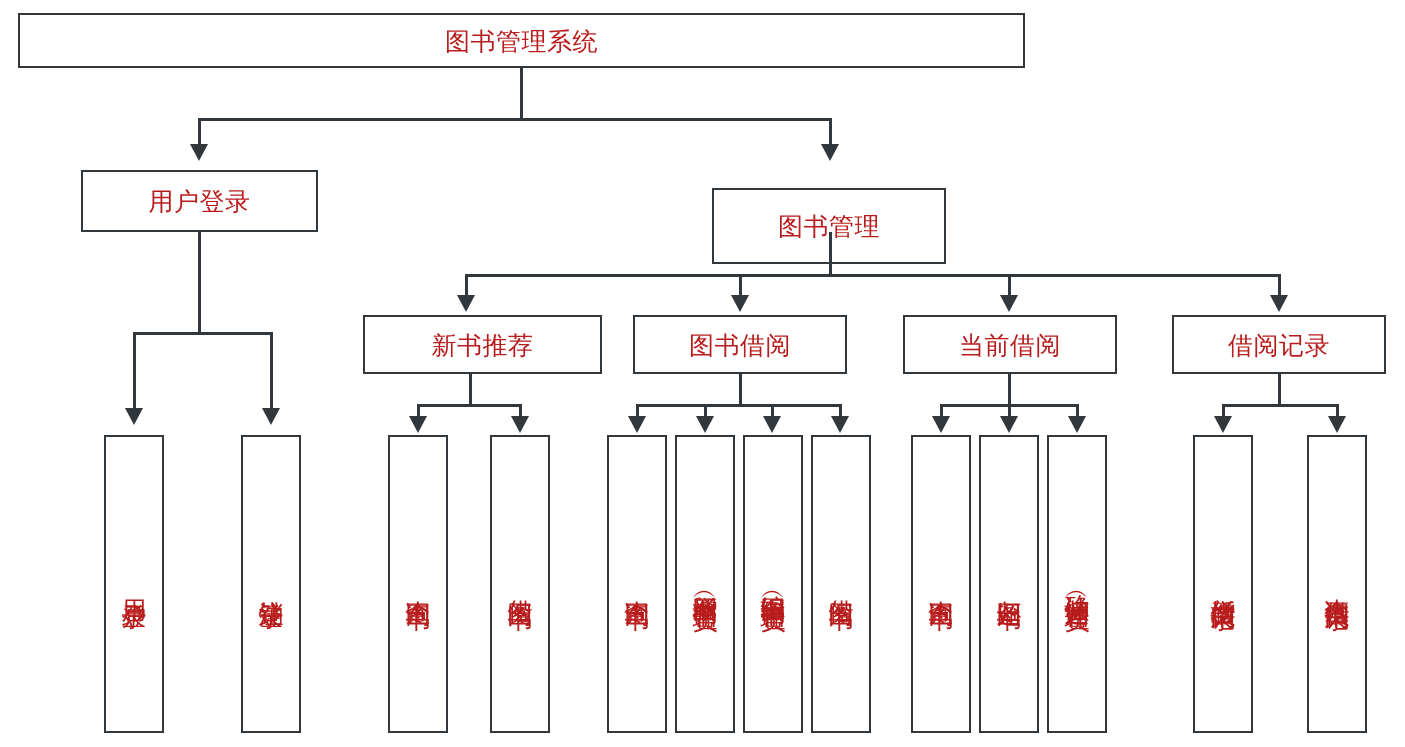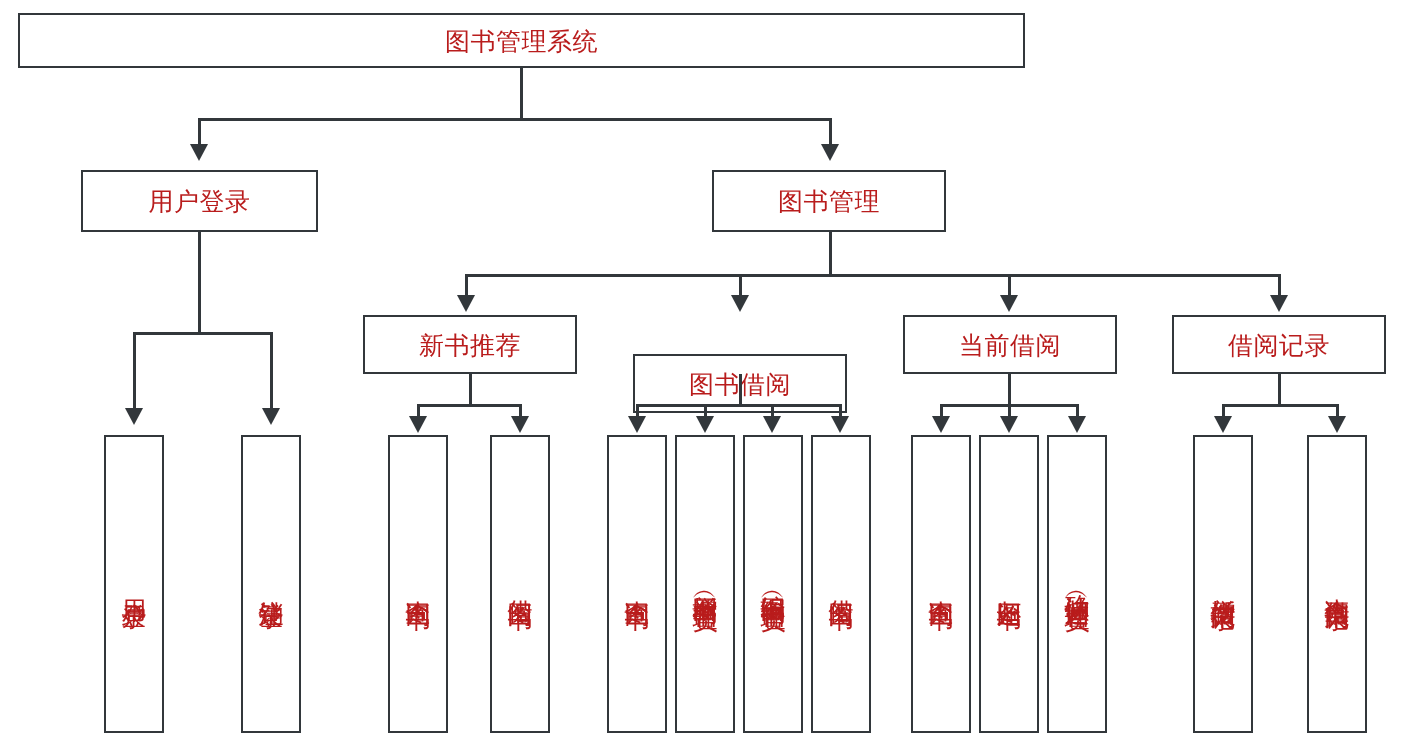--- a/index.html
+++ b/index.html
@@ -88,21 +88,21 @@
   <div class="ln hln" style="left:198px; top:118px; width:634px;"></div>
 
   <div class="ln vln" style="left:198px; top:118px; height:28px;"></div>
   <div class="arrow" style="left:190px; top:144px;"></div>
   <div class="ln vln" style="left:829px; top:118px; height:28px;"></div>
   <div class="arrow" style="left:821px; top:144px;"></div>
 
   <div class="node h" style="left:81px; top:170px; width:237px; height:62px;">
     <span class="lbl">用户登录</span>
   </div>
-  <div class="node h" style="left:712px; top:170px; width:234px; height:62px;">
+  <div class="node h" style="left:712px; top:188px; width:234px; height:76px;">
     <span class="lbl">图书管理</span>
   </div>
 
   <div class="ln vln" style="left:198px; top:232px; height:102px;"></div>
   <div class="ln hln" style="left:133px; top:332px; width:140px;"></div>
   <div class="ln vln" style="left:133px; top:332px; height:78px;"></div>
   <div class="arrow" style="left:125px; top:408px;"></div>
   <div class="ln vln" style="left:270px; top:332px; height:78px;"></div>
   <div class="arrow" style="left:262px; top:408px;"></div>
 
@@ -110,24 +110,24 @@
   <div class="ln hln" style="left:465px; top:274px; width:816px;"></div>
   <div class="ln vln" style="left:465px; top:274px; height:24px;"></div>
   <div class="arrow" style="left:457px; top:295px;"></div>
   <div class="ln vln" style="left:739px; top:274px; height:24px;"></div>
   <div class="arrow" style="left:731px; top:295px;"></div>
   <div class="ln vln" style="left:1008px; top:274px; height:24px;"></div>
   <div class="arrow" style="left:1000px; top:295px;"></div>
   <div class="ln vln" style="left:1278px; top:274px; height:24px;"></div>
   <div class="arrow" style="left:1270px; top:295px;"></div>
 
-  <div class="node h" style="left:363px; top:315px; width:214px; height:59px;">
+  <div class="node h" style="left:363px; top:315px; width:239px; height:59px;">
     <span class="lbl">新书推荐</span>
   </div>
-  <div class="node h" style="left:633px; top:315px; width:214px; height:59px;margin-top:39px;">
+  <div class="node h" style="left:633px; top:315px; width:214px; height:59px;">
     <span class="lbl">图书借阅</span>
   </div>
   <div class="node h" style="left:903px; top:315px; width:214px; height:59px;">
     <span class="lbl">当前借阅</span>
   </div>
   <div class="node h" style="left:1172px; top:315px; width:214px; height:59px;">
     <span class="lbl">借阅记录</span>
   </div>
 
   <div class="ln vln" style="left:469px; top:374px; height:32px;"></div>

